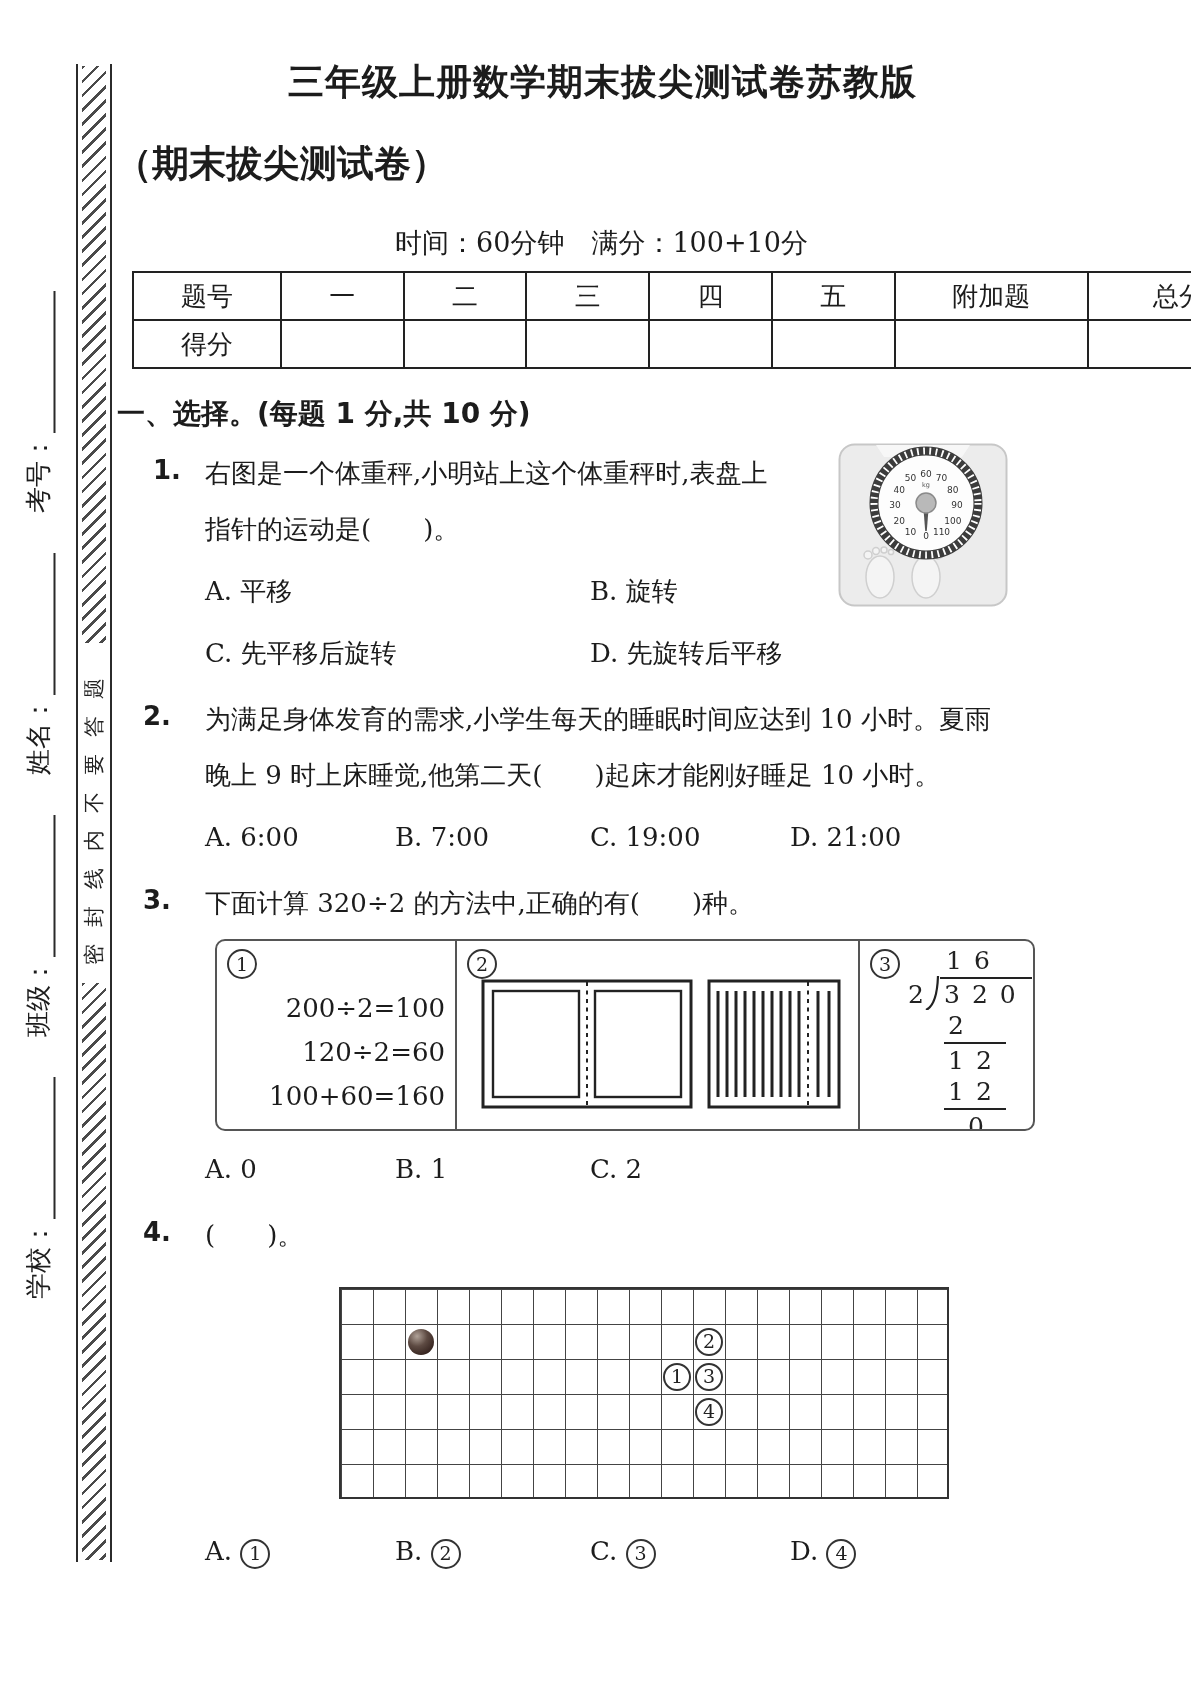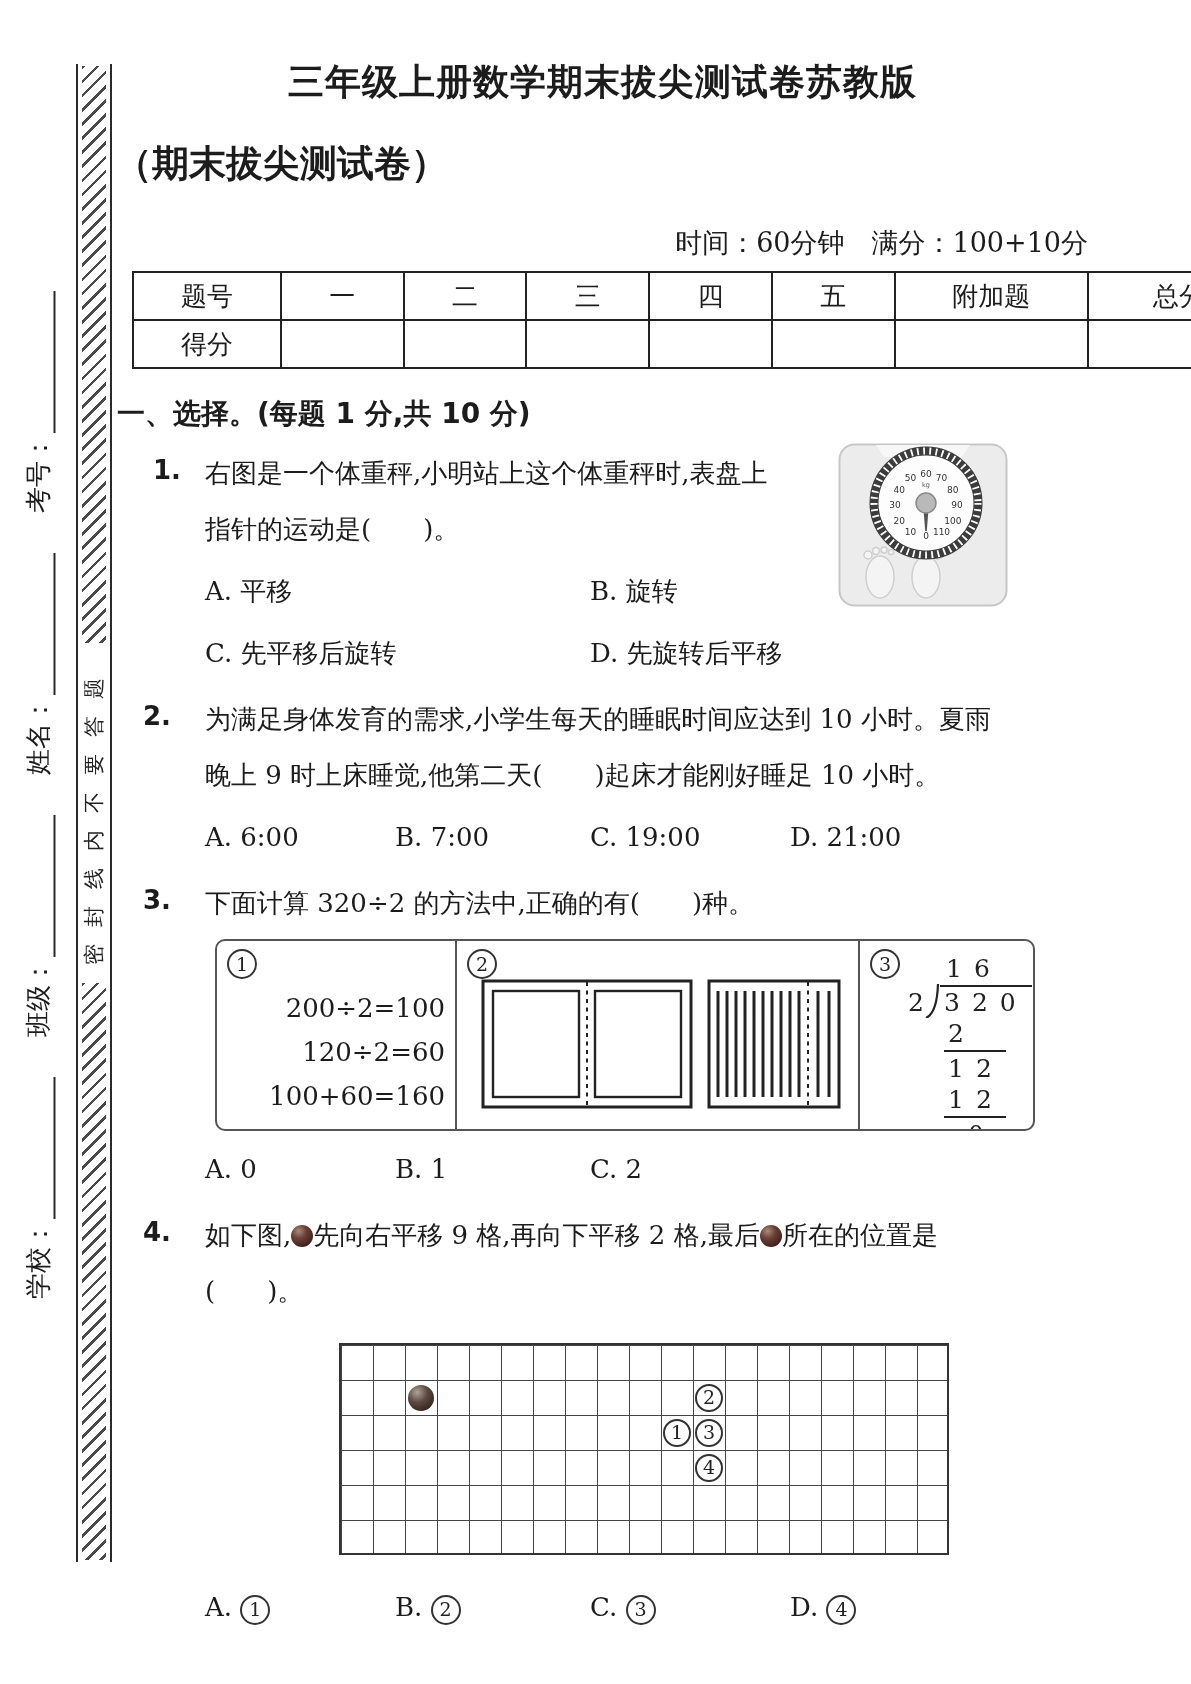--- a/index.html
+++ b/index.html
@@ -27,21 +27,21 @@
   .hatch { flex:1; margin:2px 4px; background:repeating-linear-gradient(135deg,#4a4a4a 0 2.6px,transparent 2.6px 10px); }
   .seal-label { height:336px; position:relative; }
   .seal-label span {
     position:absolute; left:50%; top:50%; transform:translate(-50%,-50%) rotate(-90deg);
     white-space:nowrap; font-size:21px; letter-spacing:17px; color:#222;
   }
   
   .content { position:absolute; left:115px; top:58px; width:975px; }
   .title { text-align:center; font-family:"DejaVu Sans","Liberation Sans",sans-serif; font-weight:700; font-size:36px; letter-spacing:1px; }
   .subtitle { text-align:left; font-family:"DejaVu Sans","Liberation Sans",sans-serif; font-weight:700; font-size:37px; margin-top:32px; }
-  .meta { text-align:right; font-size:27px; margin-top:36px; padding-right:2px; }
+  .meta { text-align:center; font-size:27px; margin-top:36px; padding-right:2px; }
   table.score { border-collapse:collapse; table-layout:fixed; width:1139px; margin:10px 0 0 17px; }
   table.score td { border:2px solid #222; text-align:center; font-size:26px; height:48px; }
   td.c0 { width:13%; } td.c1,td.c2,td.c3,td.c4,td.c5 { width:10.8%; } td.c6 { width:17%; } td.c7 { width:16%; }
   .sec-head { font-family:"DejaVu Sans","Liberation Sans",sans-serif; font-weight:700; font-size:28px; margin:26px 0 0 2px; }
 
   .q { position:relative; padding-left:90px; font-size:26px; }
   .q-num { position:absolute; left:38px; top:0; font-weight:700; font-family:"DejaVu Sans","Liberation Sans",sans-serif; }
   .q-line { line-height:36px; margin-top:20px; }
   .opt2 { display:grid; grid-template-columns:385px 1fr; margin-top:26px; line-height:36px; }
   .opt4 { display:grid; grid-template-columns:190px 195px 200px 1fr; margin-top:26px; line-height:36px; }
@@ -59,21 +59,21 @@
   .mc1 { width:238px; } .mc2 { width:403px; } .mc3 { flex:1; }
   .circ {
     display:inline-flex; width:30px; height:30px; border:2px solid #333; border-radius:50%;
     align-items:center; justify-content:center; font-size:19px; line-height:1; color:#222;
     background:#fff; flex:none;
   }
   .m1-lines { margin:8px 0 0 20px; font-size:26px; }
   .m1-lines div { margin-top:14px;text-align:right; }
   .m2-svg { position:absolute; left:24px; top:36px; }
   
-  .ld { position:absolute; left:44px; top:12px; font-size:25px; line-height:31px; color:#222; }
+  .ld { position:absolute; left:44px; top:4px; font-size:25px; line-height:31px; color:#222; }
   .ld .sp { letter-spacing:12px; }
   .ld-quot { padding-left:42px; }
   .ld-row2 { display:flex; align-items:flex-end; }
   .ld-dvr { width:20px; text-align:right; }
   .ld-brk { width:16px; height:34px; }
   .ld-dvd { border-top:2.4px solid #222; padding:0 4px 0 4px; }
   .ld-s { padding-left:44px; }
   .ld-hr { width:62px; margin:1px 0 1px 40px; border-top:2px solid #222; }
   .ld-rem { padding-left:64px; }
   
@@ -292,23 +292,20 @@
     <div class="q">
       <div class="opt4" style="margin-top:20px">
         <span>A. 0</span>
         <span>B. 1</span>
         <span>C. 2</span>
       </div>
     </div>
 
     <div class="q" style="margin-top:30px">
       <span class="q-num" style="left:28px">4.</span>
-      <div class="q-line" style="margin-top:0">
-        <span>如下图,</span><span class="ball"></span><span>先向右平移 9 格,再向下平移 2 格,最后</span><span class="ball"></span><span>所在的位置是</span>
-      </div>
       <div class="q-line">(　　)。</div>
 
       <div class="q4grid">
         <div class="grid-ball" style="left: 80px; top: 52.5px;"></div>
         <span class="grid-mark circ" style="width: 28px; height: 28px; left: 336px; top: 87.5px;">1</span>
         <span class="grid-mark circ" style="width: 28px; height: 28px; left: 368px; top: 52.5px;">2</span>
         <span class="grid-mark circ" style="width: 28px; height: 28px; left: 368px; top: 87.5px;">3</span>
         <span class="grid-mark circ" style="width: 28px; height: 28px; left: 368px; top: 122.5px;">4</span>
       </div>
 

